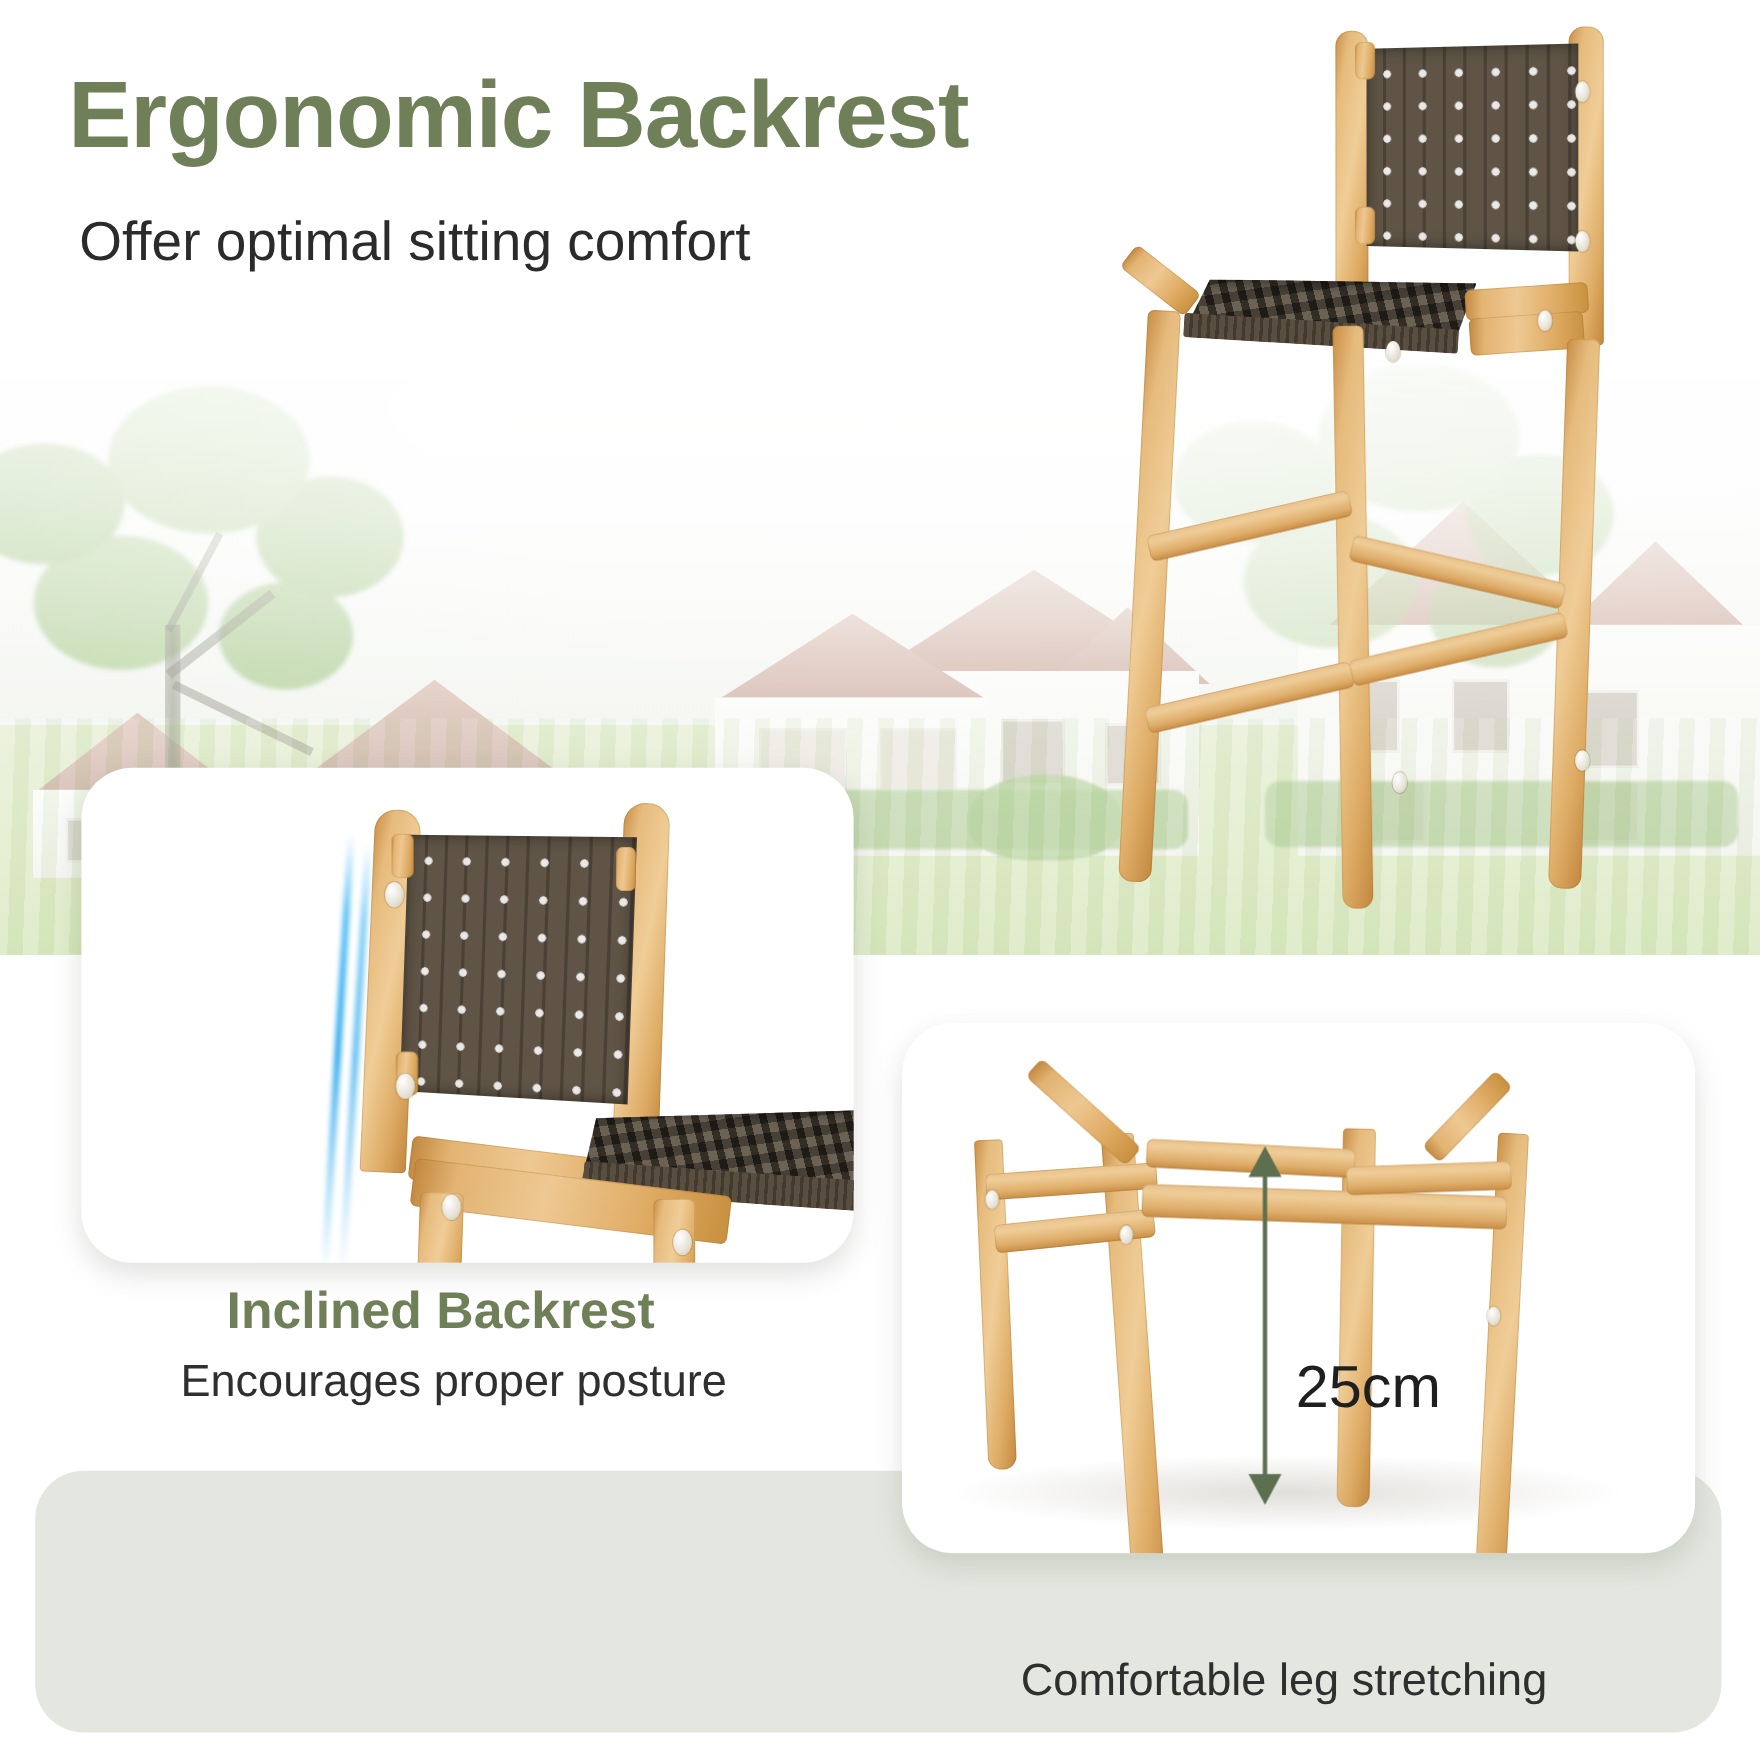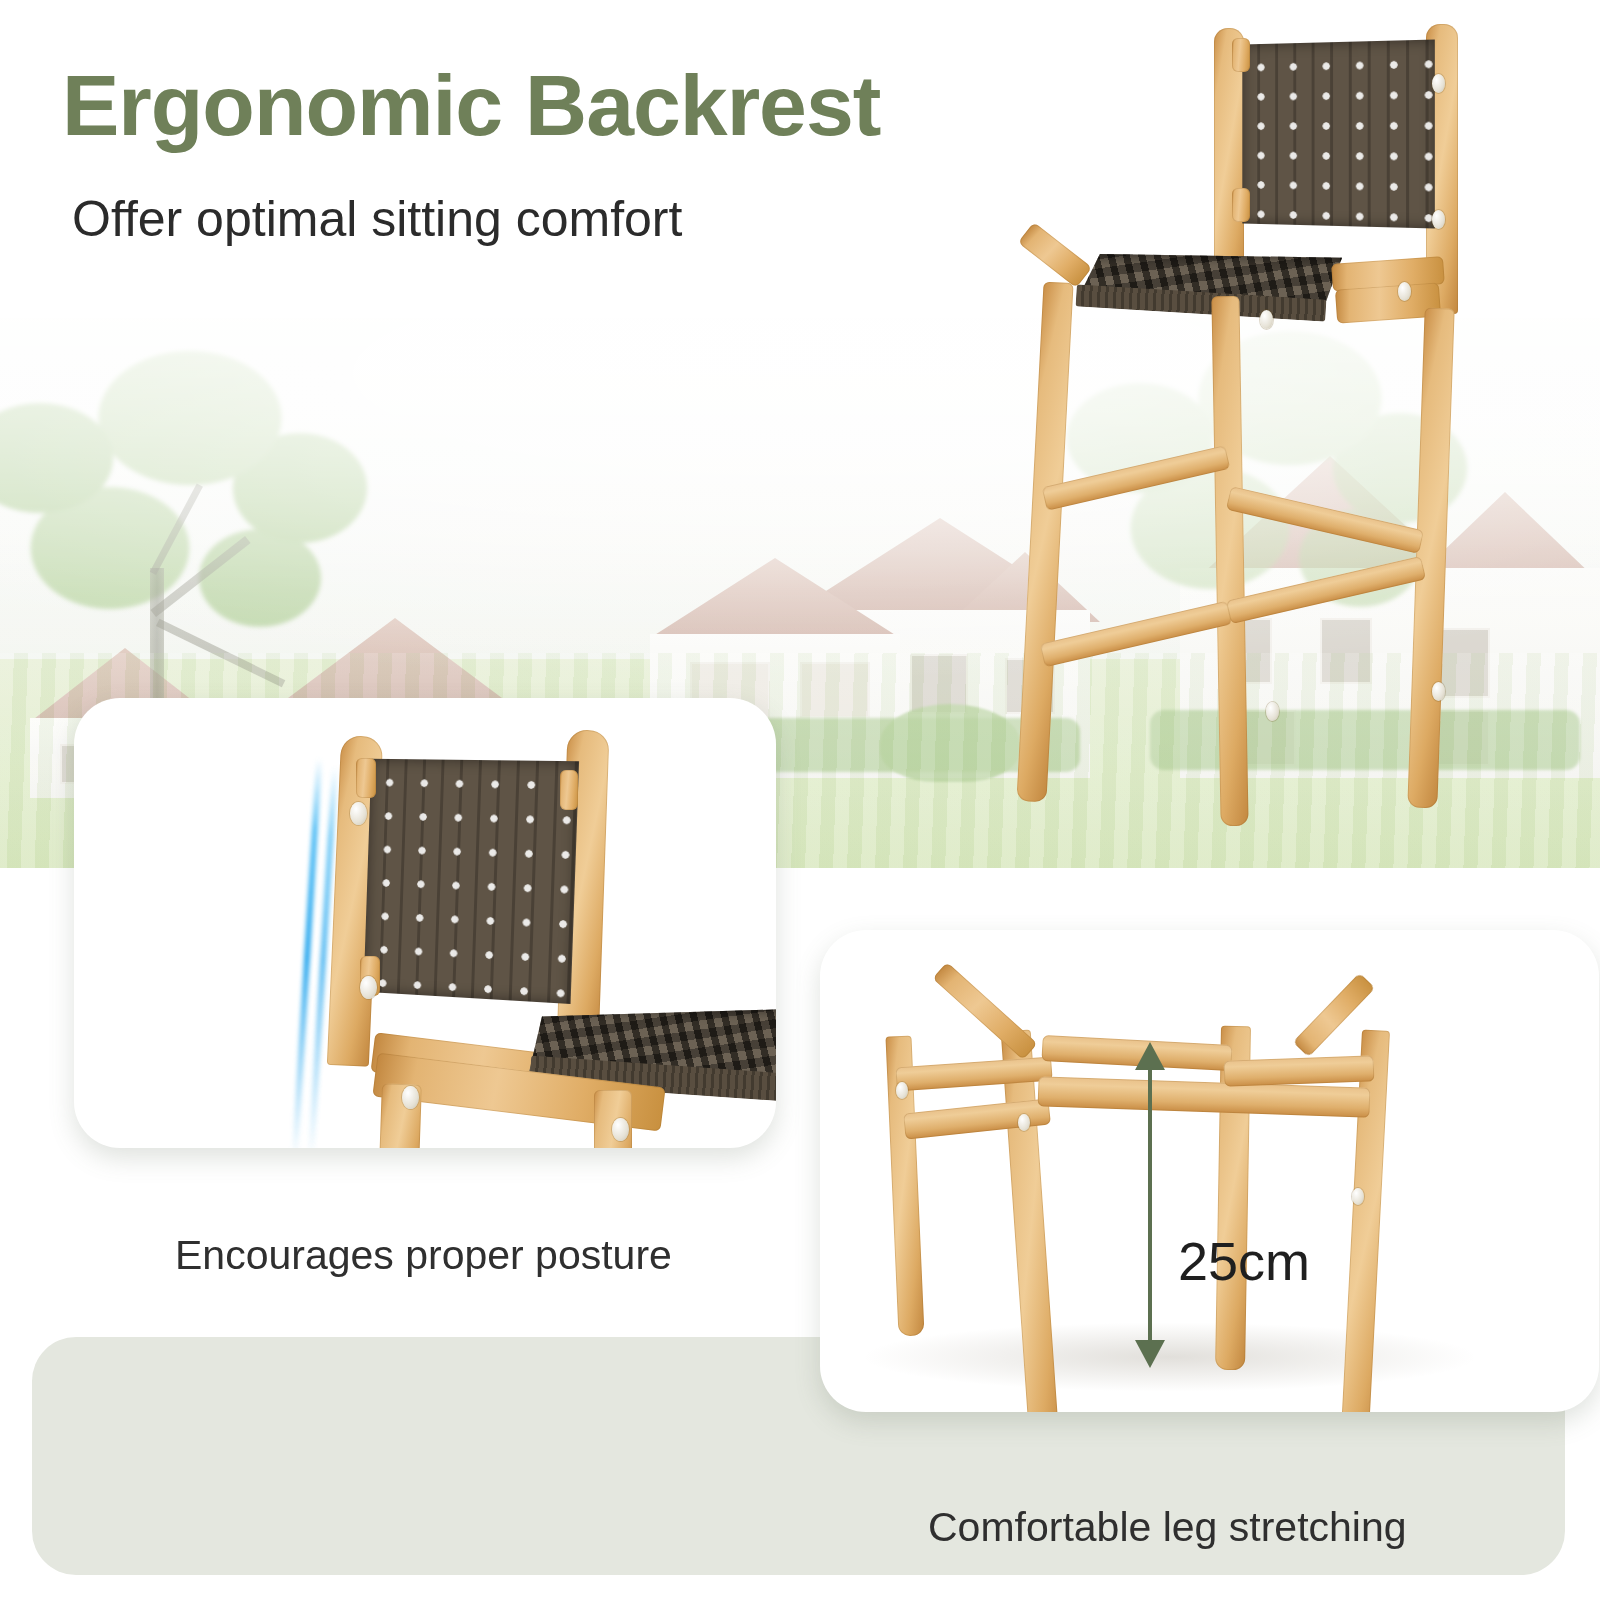--- a/index.html
+++ b/index.html
@@ -84,27 +84,27 @@
     background:#e4e7df; border-radius:44px;
   }
 
   
   .card{
     position:absolute; background:#ffffff; border-radius:46px;
     box-shadow:0 10px 26px rgba(96,110,88,.20);
     overflow:hidden;
   }
   .card-backrest{ left:74px; top:698px; width:702px; height:450px; }
-  .card-footrest{ left:820px; top:930px; width:779px; height:482px; }
+  .card-footrest{ left:820px; top:930px; width:721px; height:482px; }
 
   
   .cap-title{ position:absolute; font-size:47px; font-weight:bold; color:#6f8059; white-space:nowrap; }
   .cap-sub{ position:absolute; font-size:41px; font-weight:400; color:#2f2f2f; white-space:nowrap; }
   .cap-backrest-title{ left:206px; top:1163px; }
-  .cap-backrest-sub{ left:175px; top:1232px; }
+  .cap-backrest-sub{ left:164px; top:1232px; }
   .cap-footrest-title{ left:935px; top:1435px; }
   .cap-footrest-sub{ left:928px; top:1504px; }
 
   
   .wood{
     position:absolute;
     background:linear-gradient(95deg,#c2873f 0%,#e3b473 14%,#eec892 42%,#e0ad66 72%,#c8903f 100%);
     border-radius:6px;
     box-shadow:inset 0 0 0 1px rgba(150,103,40,.25);
   }
@@ -309,20 +309,21 @@
       <div class="wood v" style="left:156px; top:366px; width:40px; height:110px; transform:rotate(2deg);"></div>
       <div class="wood v" style="left:370px; top:372px; width:38px; height:100px;"></div>
 
       <div class="screw" style="left:126px; top:84px; width:17px; height:23px;"></div>
       <div class="screw" style="left:136px; top:258px; width:17px; height:23px;"></div>
       <div class="screw" style="left:178px; top:368px; width:17px; height:23px;"></div>
       <div class="screw" style="left:388px; top:400px; width:17px; height:23px;"></div>
     </div>
   </div>
 
+  <div class="cap-title cap-backrest-title">Inclined Backrest</div>
   <div class="cap-sub cap-backrest-sub">Encourages proper posture</div>
 
   <div class="card card-footrest">
     <div class="foot">
 
       <div class="floorshadow" style="left:40px; top:392px; width:620px; height:70px;"></div>
 
       <div class="wood v" style="left:72px; top:106px; width:26px; height:300px; transform:rotate(-2.5deg); border-radius:4px 4px 12px 12px;"></div>
       <div class="wood v" style="left:196px; top:100px; width:30px; height:440px; transform:rotate(-4deg); border-radius:4px 4px 12px 12px;"></div>
       <div class="wood v" style="left:398px; top:96px; width:30px; height:344px; transform:rotate(1deg); border-radius:4px 4px 12px 12px;"></div>

